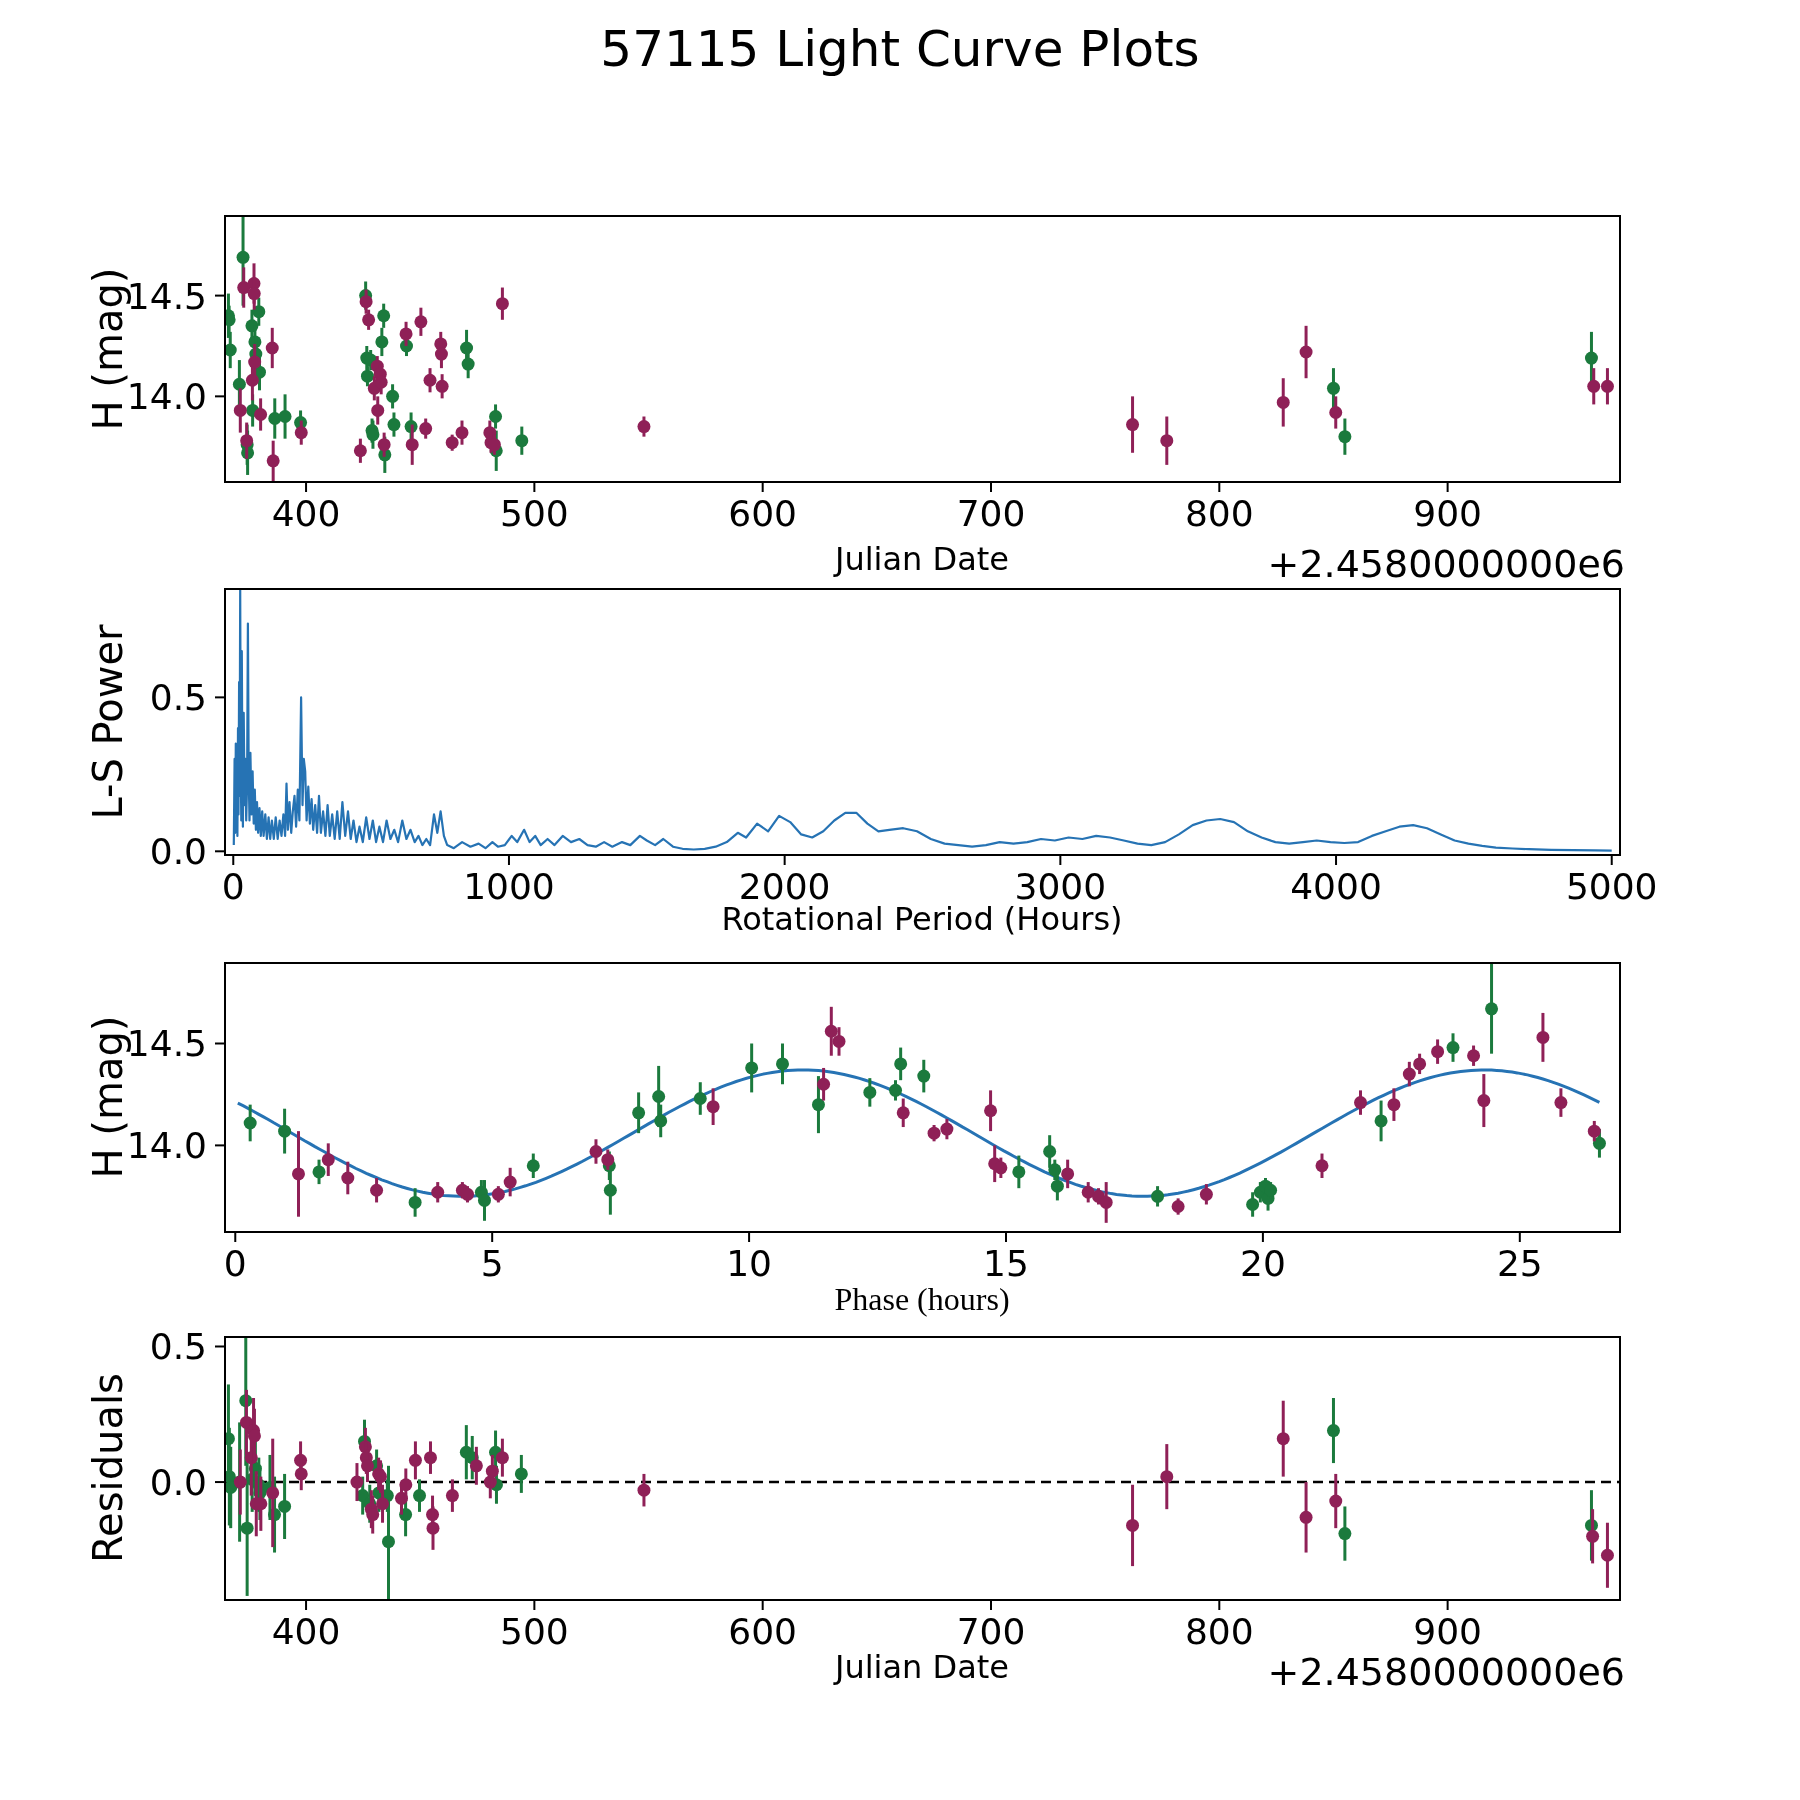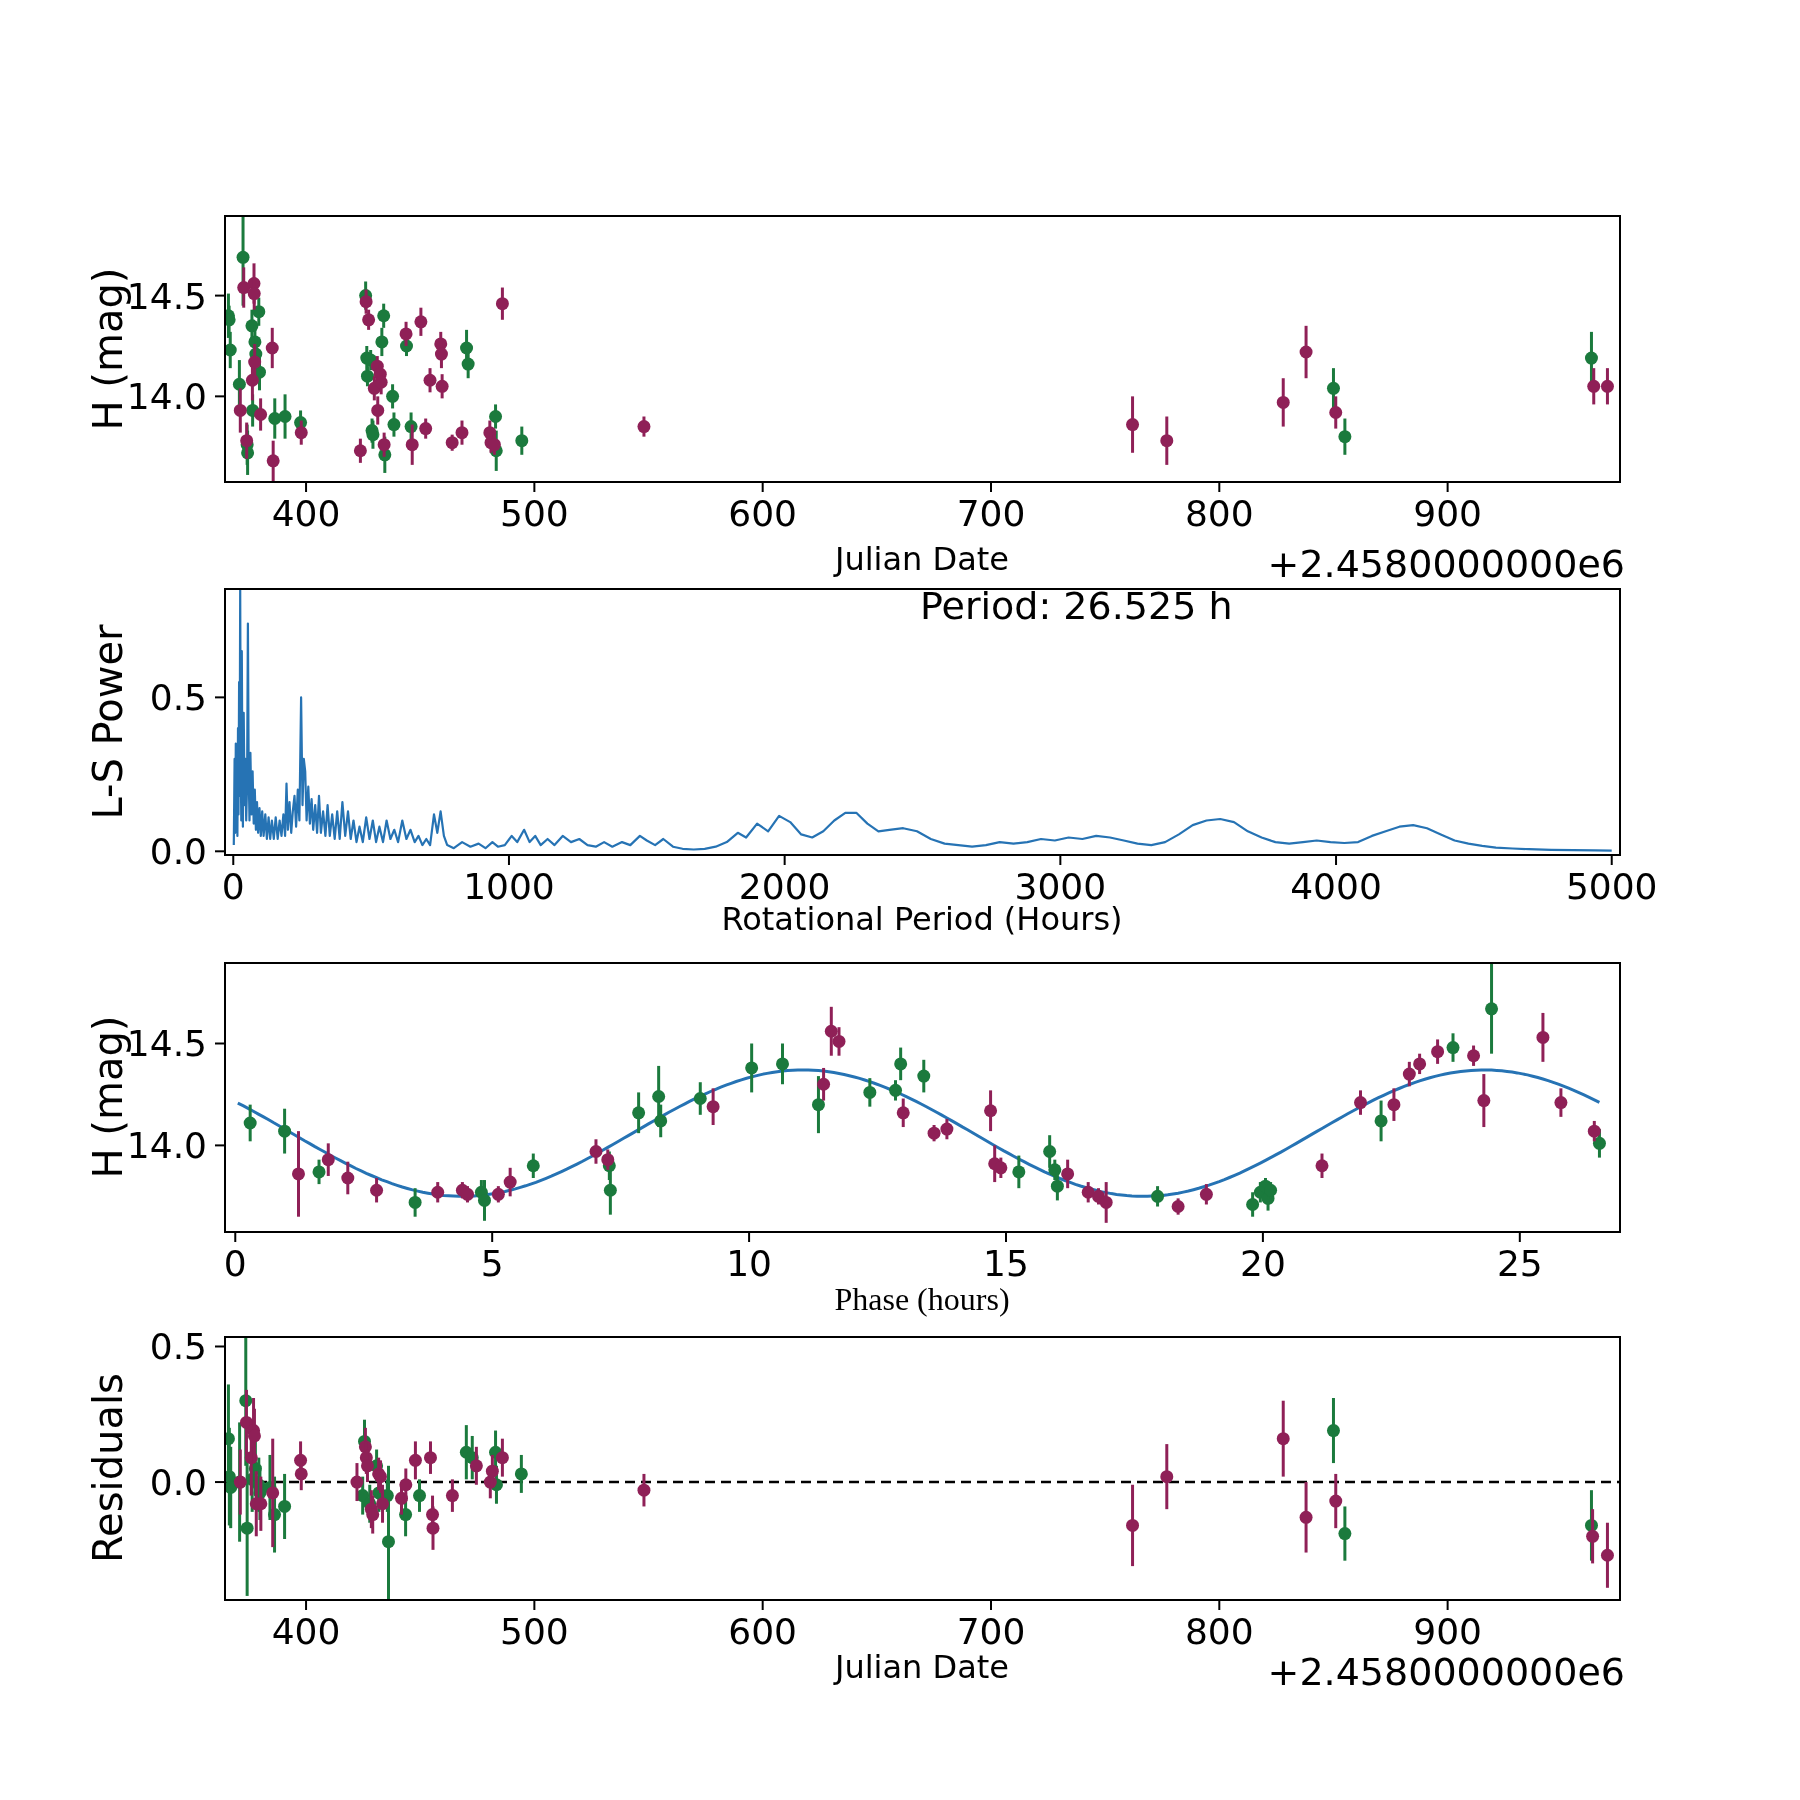--- a/index.html
+++ b/index.html
@@ -573,28 +573,28 @@
         <line x1="1219.3085106382978" x2="1219.3085106382978" y1="1600" y2="1610" stroke="#000000" stroke-width="2"></line>
         <text x="1219.3085106382978" y="1618" text-anchor="middle" dominant-baseline="hanging" font-size="36" fill="#000000">800</text>
         <line x1="1447.6227495908347" x2="1447.6227495908347" y1="1600" y2="1610" stroke="#000000" stroke-width="2"></line>
         <text x="1447.6227495908347" y="1618" text-anchor="middle" dominant-baseline="hanging" font-size="36" fill="#000000">900</text>
         <line x1="225" x2="215" y1="1482.0567010309278" y2="1482.0567010309278" stroke="#000000" stroke-width="2"></line>
         <text x="207" y="1482.0567010309278" text-anchor="end" font-size="36" fill="#000000" dy="0.36em">0.0</text>
         <line x1="225" x2="215" y1="1346.4896907216496" y2="1346.4896907216496" stroke="#000000" stroke-width="2"></line>
         <text x="207" y="1346.4896907216496" text-anchor="end" font-size="36" fill="#000000" dy="0.36em">0.5</text>
       </g>
     </svg>
+  <div class="title">57115 Light Curve Plots</div>
 
   <div class="ylabel" id="ylabel-lc">H (mag)</div>
   <div class="ylabel" id="ylabel-pg">L-S Power</div>
   <div class="ylabel" id="ylabel-ph">H (mag)</div>
   <div class="ylabel" id="ylabel-rs">Residuals</div>
 
   <div class="xlabel" id="xlabel-lc">Julian Date</div>
   <div class="xlabel" id="xlabel-pg">Rotational Period (Hours)</div>
   <div class="xlabel" id="xlabel-ph">Phase (hours)</div>
   <div class="xlabel" id="xlabel-rs">Julian Date</div>
 
   <div class="offset-text" id="offset-lc">+2.4580000000e6</div>
   <div class="offset-text" id="offset-rs">+2.4580000000e6</div>
 
-  <div class="annotation" id="annotation-period">Period: 26.525 h</div>
 </div>
 
 </body></html>

